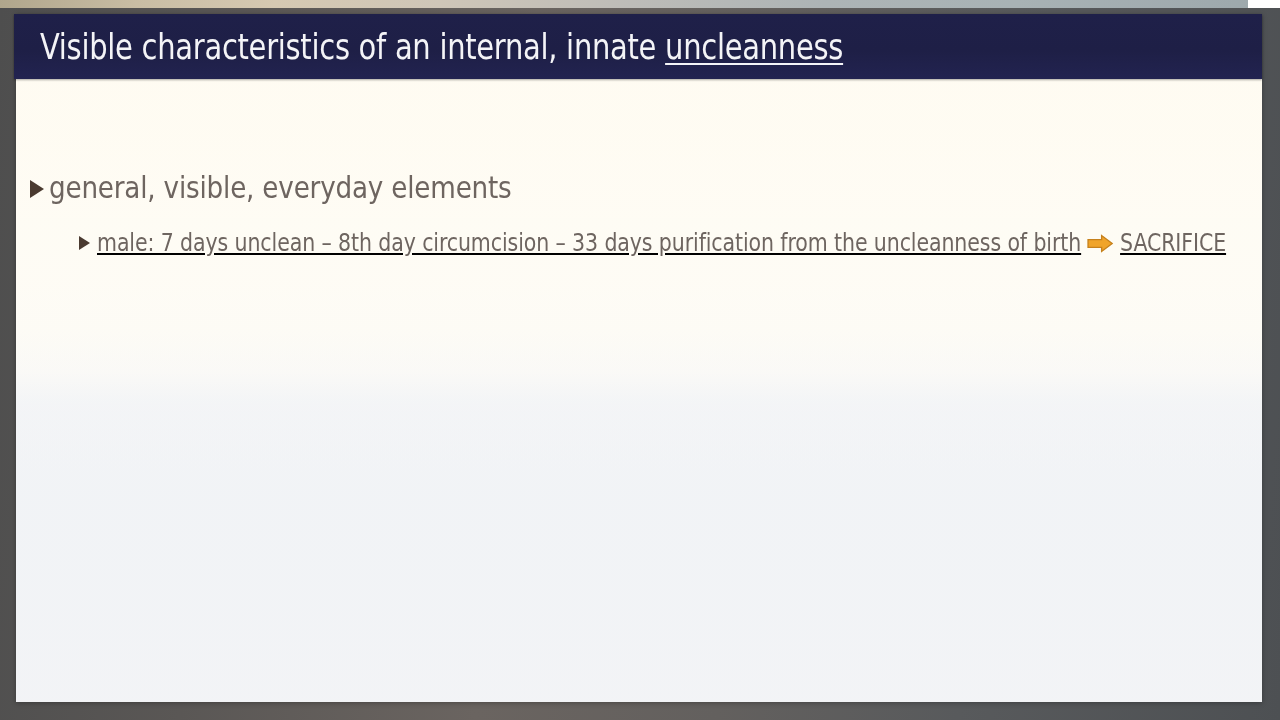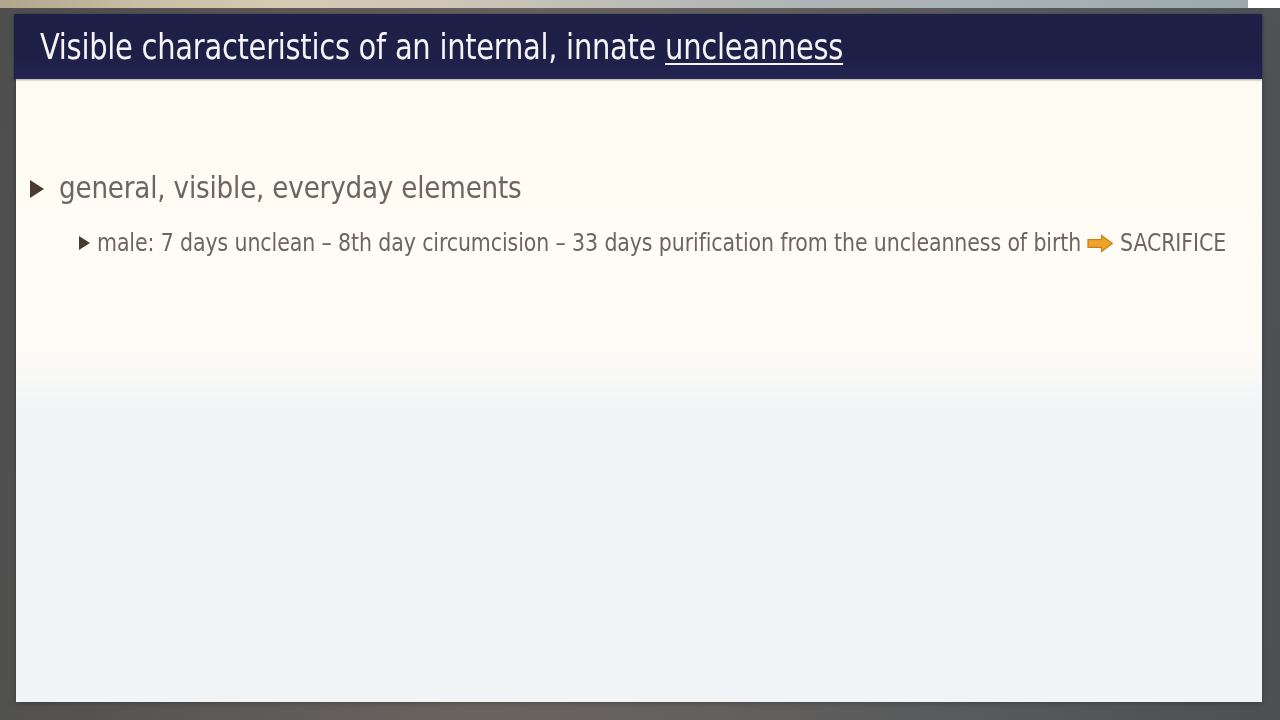--- a/index.html
+++ b/index.html
@@ -122,21 +122,20 @@
   .bullet-row {
     display: flex;
     align-items: baseline;
     white-space: nowrap;
   }
 
   
   .lvl1 {
     margin-left: 28px;
     margin-bottom: 16px;
-    gap: 10px;
   }
   .lvl1 .marker {
     flex: 0 0 auto;
     width: 19px;
     height: 19px;
     position: relative;
     top: -2px;
     margin-right: 2px;
   }
   .lvl1 .marker::before {
@@ -155,20 +154,21 @@
     letter-spacing: -0.2px;
     transform-origin: left center;
     display: inline-block;
     transform: scaleX(0.94);
   }
 
   
   .lvl2 {
     margin-left: 78px;
     margin-top: 24px;
+    text-decoration: underline;
   }
   .lvl2 .marker {
     flex: 0 0 auto;
     width: 16px;
     height: 16px;
     position: relative;
     top: -1px;
     margin-right: 3px;
   }
   .lvl2 .marker::before {

